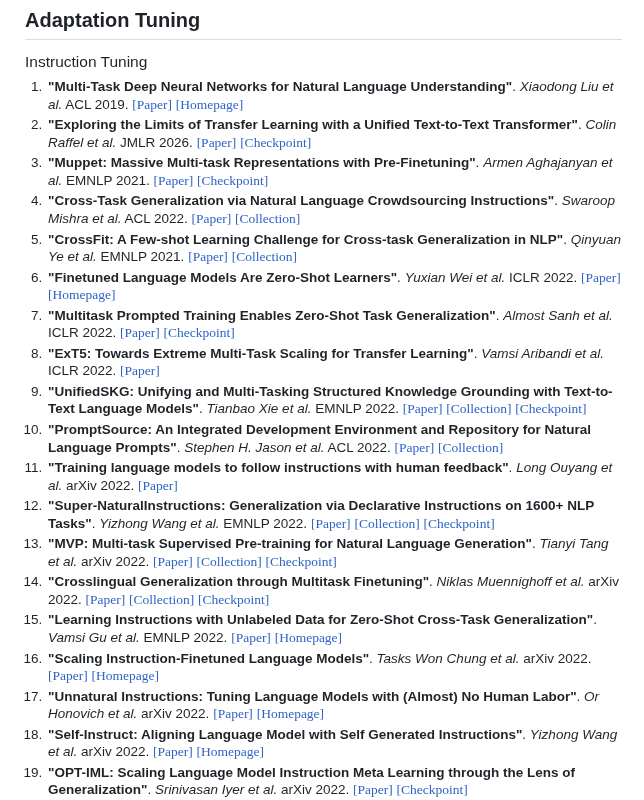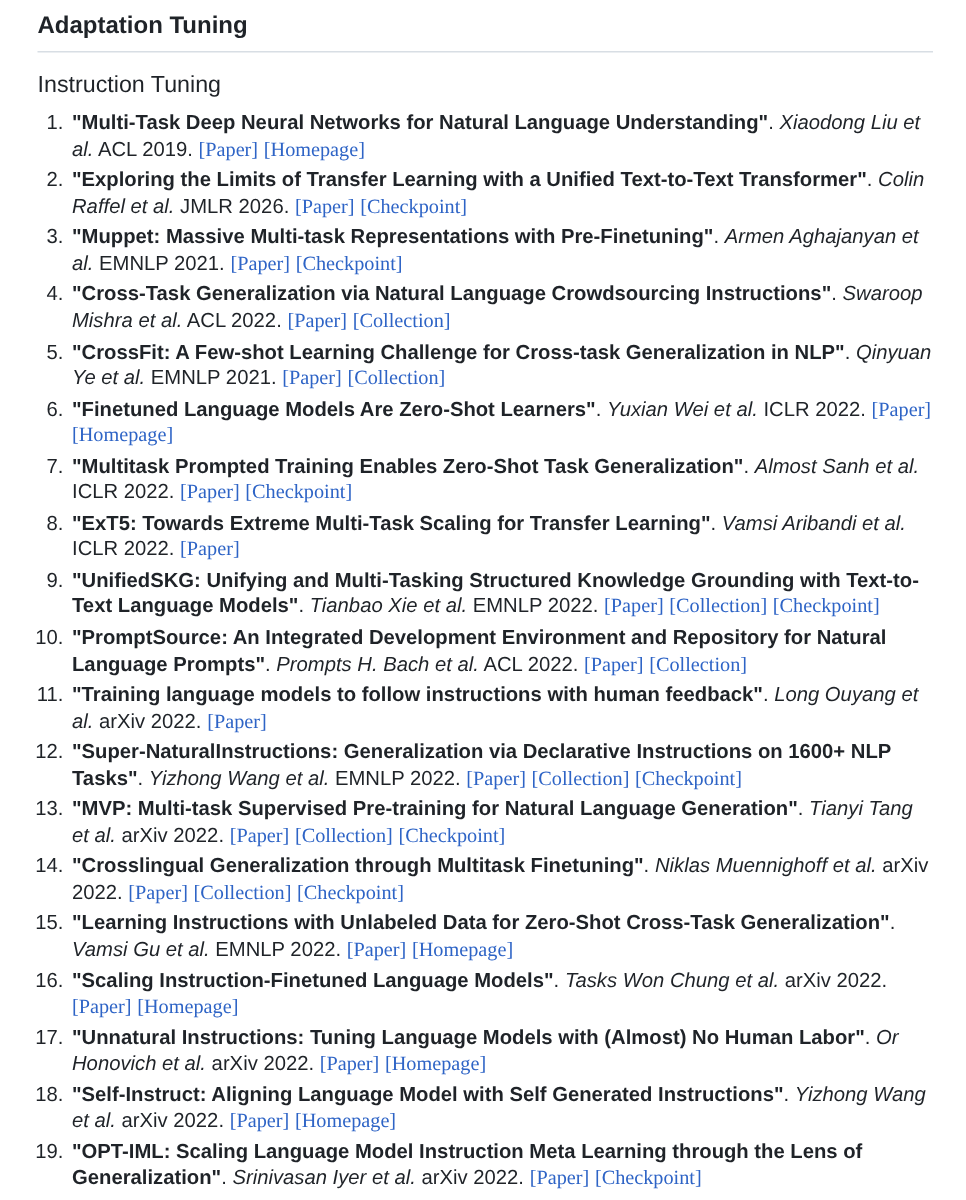--- a/index.html
+++ b/index.html
@@ -14,21 +14,21 @@
     width:644px;
     min-height:800px;
     font-family:"Liberation Sans","DejaVu Sans",sans-serif;
     color:var(--text);
     font-size:13.5px;
     line-height:1.3;
     padding:8px 22px 20px 25px;
     -webkit-font-smoothing:antialiased;
   }
   h2.page-title{
-    font-size:16px;
+    font-size:20px;
     font-weight:700;
     line-height:1.25;
     padding-bottom:6px;
     border-bottom:1px solid var(--divider);
     margin-bottom:12px;
   }
   h3.section-title{
     font-size:15.5px;
     font-weight:400;
     margin-top:9px;
@@ -64,21 +64,21 @@
 <ol class="paper-list">
     <li><span class="paper-title">"Multi-Task Deep Neural Networks for Natural Language Understanding"</span><span>. </span><span class="paper-authors">Xiaodong Liu et al.</span><span> </span><span class="paper-venue">ACL 2019.</span><span> </span><span class="paper-links"><a href="#">[Paper]</a> <a href="#">[Homepage]</a></span></li>
     <li><span class="paper-title">"Exploring the Limits of Transfer Learning with a Unified Text-to-Text Transformer"</span><span>. </span><span class="paper-authors">Colin Raffel et al.</span><span> </span><span class="paper-venue">JMLR 2026.</span><span> </span><span class="paper-links"><a href="#">[Paper]</a> <a href="#">[Checkpoint]</a></span></li>
     <li><span class="paper-title">"Muppet: Massive Multi-task Representations with Pre-Finetuning"</span><span>. </span><span class="paper-authors">Armen Aghajanyan et al.</span><span> </span><span class="paper-venue">EMNLP 2021.</span><span> </span><span class="paper-links"><a href="#">[Paper]</a> <a href="#">[Checkpoint]</a></span></li>
     <li><span class="paper-title">"Cross-Task Generalization via Natural Language Crowdsourcing Instructions"</span><span>. </span><span class="paper-authors">Swaroop Mishra et al.</span><span> </span><span class="paper-venue">ACL 2022.</span><span> </span><span class="paper-links"><a href="#">[Paper]</a> <a href="#">[Collection]</a></span></li>
     <li><span class="paper-title">"CrossFit: A Few-shot Learning Challenge for Cross-task Generalization in NLP"</span><span>. </span><span class="paper-authors">Qinyuan Ye et al.</span><span> </span><span class="paper-venue">EMNLP 2021.</span><span> </span><span class="paper-links"><a href="#">[Paper]</a> <a href="#">[Collection]</a></span></li>
     <li><span class="paper-title">"Finetuned Language Models Are Zero-Shot Learners"</span><span>. </span><span class="paper-authors">Yuxian Wei et al.</span><span> </span><span class="paper-venue">ICLR 2022.</span><span> </span><span class="paper-links"><a href="#">[Paper]</a> <a href="#">[Homepage]</a></span></li>
     <li><span class="paper-title">"Multitask Prompted Training Enables Zero-Shot Task Generalization"</span><span>. </span><span class="paper-authors">Almost Sanh et al.</span><span> </span><span class="paper-venue">ICLR 2022.</span><span> </span><span class="paper-links"><a href="#">[Paper]</a> <a href="#">[Checkpoint]</a></span></li>
     <li><span class="paper-title">"ExT5: Towards Extreme Multi-Task Scaling for Transfer Learning"</span><span>. </span><span class="paper-authors">Vamsi Aribandi et al.</span><span> </span><span class="paper-venue">ICLR 2022.</span><span> </span><span class="paper-links"><a href="#">[Paper]</a></span></li>
     <li><span class="paper-title">"UnifiedSKG: Unifying and Multi-Tasking Structured Knowledge Grounding with Text-to-Text Language Models"</span><span>. </span><span class="paper-authors">Tianbao Xie et al.</span><span> </span><span class="paper-venue">EMNLP 2022.</span><span> </span><span class="paper-links"><a href="#">[Paper]</a> <a href="#">[Collection]</a> <a href="#">[Checkpoint]</a></span></li>
-    <li><span class="paper-title">"PromptSource: An Integrated Development Environment and Repository for Natural Language Prompts"</span><span>. </span><span class="paper-authors">Prompts H. Bach et al.</span><span> </span><span class="paper-venue">ACL 2022.</span><span> </span><span class="paper-links"><a href="#">[Paper]</a> <a href="#">[Collection]</a></span></li>
+    <li><span class="paper-title">"PromptSource: An Integrated Development Environment and Repository for Natural Language Prompts"</span><span>. </span><span class="paper-authors">Stephen H. Jason et al.</span><span> </span><span class="paper-venue">ACL 2022.</span><span> </span><span class="paper-links"><a href="#">[Paper]</a> <a href="#">[Collection]</a></span></li>
     <li><span class="paper-title">"Training language models to follow instructions with human feedback"</span><span>. </span><span class="paper-authors">Long Ouyang et al.</span><span> </span><span class="paper-venue">arXiv 2022.</span><span> </span><span class="paper-links"><a href="#">[Paper]</a></span></li>
     <li><span class="paper-title">"Super-NaturalInstructions: Generalization via Declarative Instructions on 1600+ NLP Tasks"</span><span>. </span><span class="paper-authors">Yizhong Wang et al.</span><span> </span><span class="paper-venue">EMNLP 2022.</span><span> </span><span class="paper-links"><a href="#">[Paper]</a> <a href="#">[Collection]</a> <a href="#">[Checkpoint]</a></span></li>
     <li><span class="paper-title">"MVP: Multi-task Supervised Pre-training for Natural Language Generation"</span><span>. </span><span class="paper-authors">Tianyi Tang et al.</span><span> </span><span class="paper-venue">arXiv 2022.</span><span> </span><span class="paper-links"><a href="#">[Paper]</a> <a href="#">[Collection]</a> <a href="#">[Checkpoint]</a></span></li>
     <li><span class="paper-title">"Crosslingual Generalization through Multitask Finetuning"</span><span>. </span><span class="paper-authors">Niklas Muennighoff et al.</span><span> </span><span class="paper-venue">arXiv 2022.</span><span> </span><span class="paper-links"><a href="#">[Paper]</a> <a href="#">[Collection]</a> <a href="#">[Checkpoint]</a></span></li>
     <li><span class="paper-title">"Learning Instructions with Unlabeled Data for Zero-Shot Cross-Task Generalization"</span><span>. </span><span class="paper-authors">Vamsi Gu et al.</span><span> </span><span class="paper-venue">EMNLP 2022.</span><span> </span><span class="paper-links"><a href="#">[Paper]</a> <a href="#">[Homepage]</a></span></li>
     <li><span class="paper-title">"Scaling Instruction-Finetuned Language Models"</span><span>. </span><span class="paper-authors">Tasks Won Chung et al.</span><span> </span><span class="paper-venue">arXiv 2022.</span><span> </span><span class="paper-links"><a href="#">[Paper]</a> <a href="#">[Homepage]</a></span></li>
     <li><span class="paper-title">"Unnatural Instructions: Tuning Language Models with (Almost) No Human Labor"</span><span>. </span><span class="paper-authors">Or Honovich et al.</span><span> </span><span class="paper-venue">arXiv 2022.</span><span> </span><span class="paper-links"><a href="#">[Paper]</a> <a href="#">[Homepage]</a></span></li>
     <li><span class="paper-title">"Self-Instruct: Aligning Language Model with Self Generated Instructions"</span><span>. </span><span class="paper-authors">Yizhong Wang et al.</span><span> </span><span class="paper-venue">arXiv 2022.</span><span> </span><span class="paper-links"><a href="#">[Paper]</a> <a href="#">[Homepage]</a></span></li>
     <li><span class="paper-title">"OPT-IML: Scaling Language Model Instruction Meta Learning through the Lens of Generalization"</span><span>. </span><span class="paper-authors">Srinivasan Iyer et al.</span><span> </span><span class="paper-venue">arXiv 2022.</span><span> </span><span class="paper-links"><a href="#">[Paper]</a> <a href="#">[Checkpoint]</a></span></li>
     <li><span class="paper-title">"The Flan Collection: Designing Data and Methods for Effective Instruction Tuning"</span><span>. </span></li>

